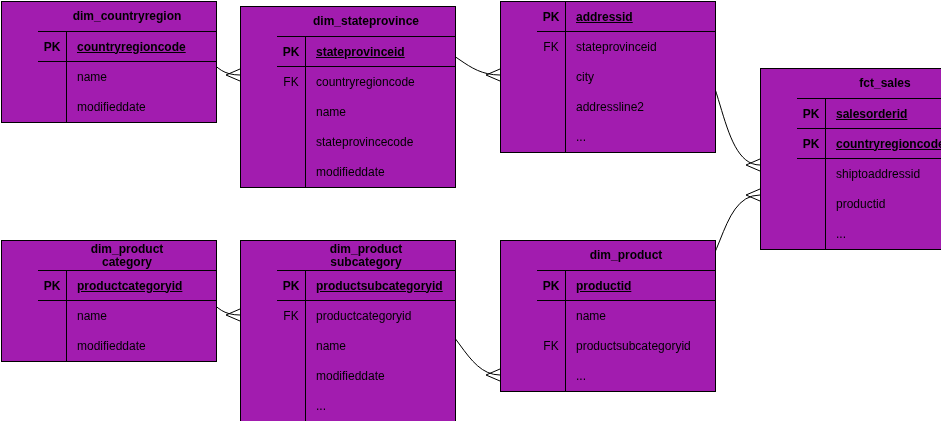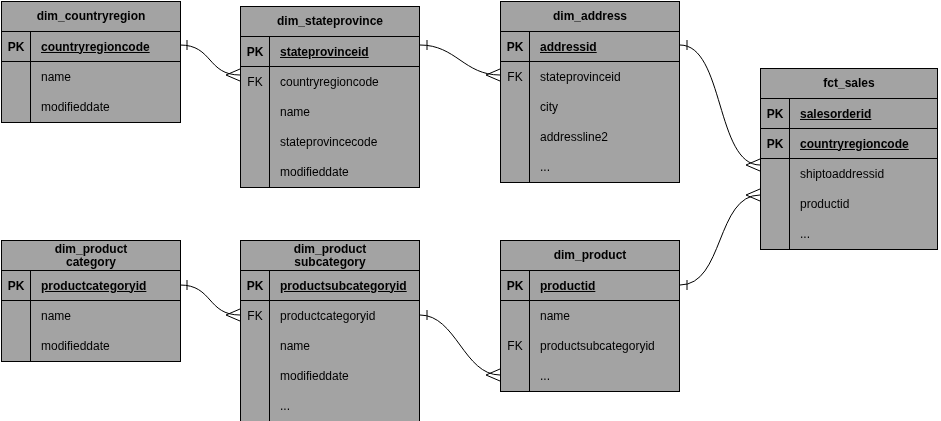--- a/index.html
+++ b/index.html
@@ -7,22 +7,23 @@
     position:relative;
     width:941px;height:421px;
     background:#ffffff;
     overflow:hidden;
     font-family:"Liberation Sans","DejaVu Sans",sans-serif;
     font-size:12px;
     color:#000000;
   }
   .entity{
     position:absolute;
-    background:#a3a3a3;
+    background:#a21caf;
     border:1px solid #000000;
+    padding-left:36px;
   }
   .t-title{
     height:29px;
     border-bottom:1px solid #000000;
     display:flex;align-items:center;justify-content:center;
     font-weight:bold;
     text-align:center;
     white-space:pre-line;
     line-height:13px;
   }
@@ -126,21 +127,20 @@
         <div class="t-field">stateprovincecode</div>
       </div>
       <div class="t-row">
         <div class="t-key"></div>
         <div class="t-field">modifieddate</div>
       </div>
     </div>
   </div>
 
   <div class="entity" style="left:500px;top:1px;width:178px;">
-    <div class="t-title">dim_address</div>
     <div class="t-row pk">
       <div class="t-key bold">PK</div>
       <div class="t-field pkfield">addressid</div>
     </div>
     <div class="t-body">
       <div class="t-row">
         <div class="t-key">FK</div>
         <div class="t-field">stateprovinceid</div>
       </div>
       <div class="t-row">

